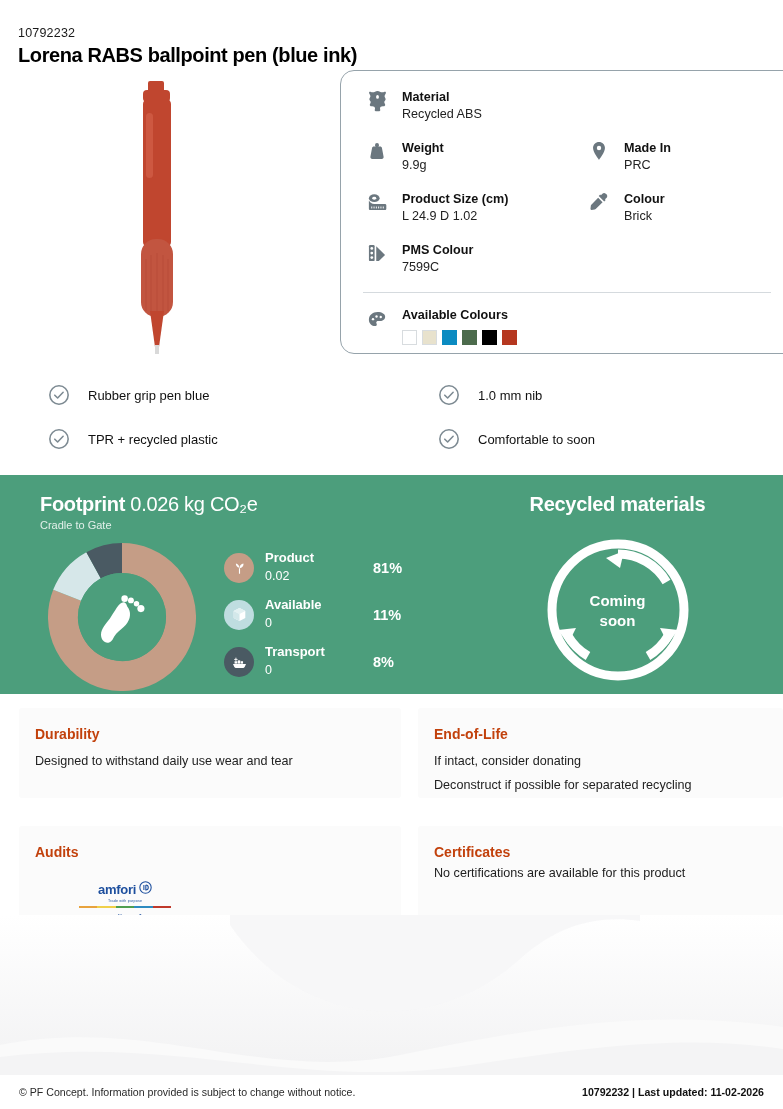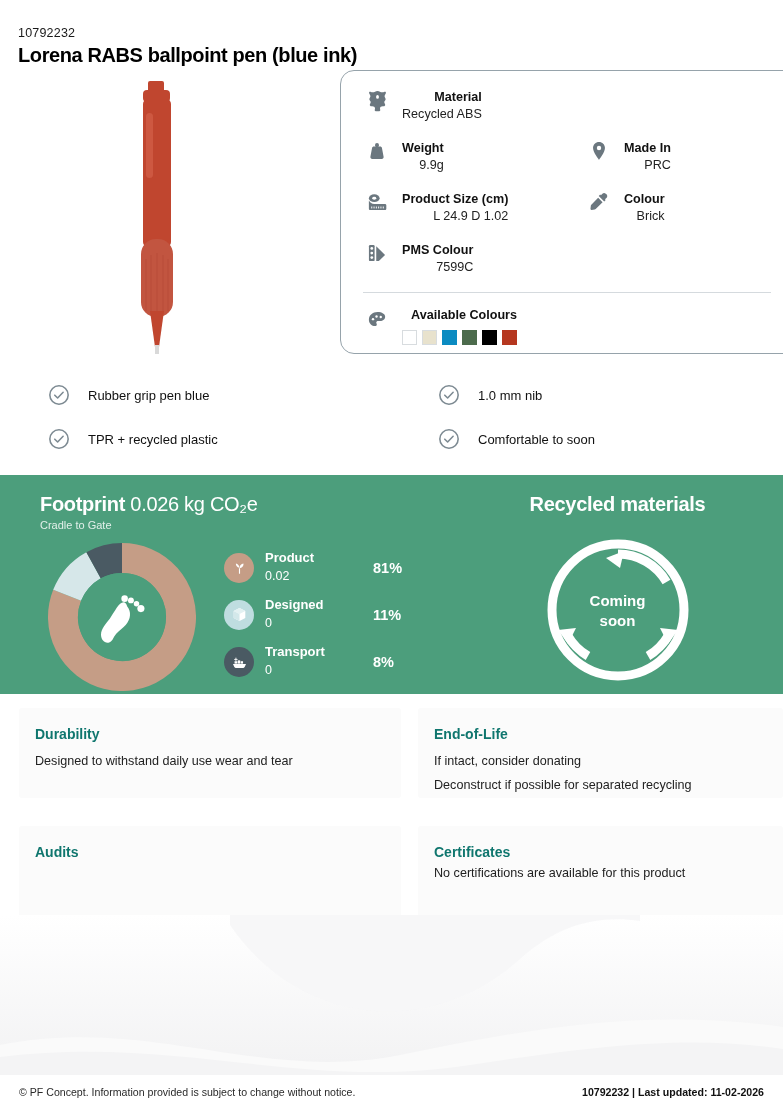--- a/index.html
+++ b/index.html
@@ -10,21 +10,21 @@
     overflow: hidden;
   }
   .page { position: relative; width: 783px; height: 1109px; background:#fff; }
 
   
   .header { padding: 26px 0 0 18px; }
   .sku { font-size: 12.5px; color: #1a1a1a; letter-spacing: .2px; }
   .title { font-size: 20px; font-weight: bold; color: #000; letter-spacing: -0.4px; margin-top: 4px; }
 
   
-  .hero { position: relative; height: 310px; text-align: right; }
+  .hero { position: relative; height: 310px; }
   .pen-wrap { position: absolute; left: 110px; top: 6px; width: 100px; height: 290px; }
 
   .spec-panel {
     position: absolute; left: 340px; top: 3px;
     width: 460px; height: 284px;
     border: 1.5px solid #96a3ab;
     border-radius: 14px;
     background: #fff;
     padding: 14px 0 0 22px;
   }
@@ -74,21 +74,21 @@
   .rc-ring { margin: 20px auto 0; width: 148px; height: 148px; position: relative; }
   .rc-label { position: absolute; left: 0; right: 0; top: 50%; transform: translateY(-50%);
               font-size: 15px; font-weight: bold; line-height: 1.3; }
 
   
   .cards { position: relative; }
   .card-row { display: grid; grid-template-columns: 382px 365px; column-gap: 17px; padding: 0 19px; margin-top: 14px; }
   .card { background: #fbfbfb; border-radius: 3px; padding: 18px 16px 16px; }
   .card.r1 { height: 90px; }
   .card.r2 { height: 126px; }
-  .card-title { font-size: 14px; font-weight: bold; color: #0f766e; }
+  .card-title { font-size: 14px; font-weight: bold; color: #c2410c; }
   .card-line { font-size: 12.6px; color: #222; margin-top: 12px; }
   .card-line.tight { margin-top: 10px; }
 
   
   .amfori { margin: 20px 0 0 44px; width: 92px; }
   .amf-top { display: flex; align-items: center; justify-content: center; gap: 3px; }
   .amf-word { font-size: 13px; font-weight: bold; color: #1d4f9e; letter-spacing: -0.3px; }
   .amf-tag { font-size: 3.6px; color: #1d4f9e; text-align: center; margin-top: 1px; letter-spacing: .2px; }
   .amf-rule { display: flex; height: 2px; margin-top: 3px; }
   .amf-rule i { flex: 1; }
@@ -340,21 +340,21 @@
 
           <div class="leg-row">
             <span class="leg-ico" style="background:#bfdde0;">
               <svg viewBox="0 0 24 24" width="17" height="17">
                   <path fill="#fff" d="M12 2.8l8.2 4.2v9.9L12 21.2 3.8 16.9V7z"></path>
                   <path fill="#e3f1f2" d="M12 2.8l8.2 4.2L12 11.4 3.8 7z"></path>
                   <path fill="#d3e8ea" d="M12 11.4v9.8L3.8 16.9V7z"></path>
                 </svg>
             </span>
             <span class="leg-txt">
-              <span class="leg-name" style="display:block;">Designed</span>
+              <span class="leg-name" style="display:block;">Available</span>
               <span class="leg-val">0</span>
             </span>
             <span class="leg-pct">11%</span>
           </div>
 
           <div class="leg-row">
             <span class="leg-ico" style="background:#4a5a63;">
               <svg viewBox="0 0 24 24" width="17" height="17">
                   <path fill="#fff" d="M2.8 15.6h18.4l-1.9 4.3c-.3.7-1 1.1-1.8 1.1H6.5c-.8 0-1.5-.4-1.8-1.1z"></path>
                   <rect x="5" y="11.6" width="4" height="3.4" fill="#fff"></rect>
@@ -403,20 +403,43 @@
       <div class="card r1">
         <div class="card-title">End-of-Life</div>
         <div class="card-line">If intact, consider donating</div>
         <div class="card-line tight">Deconstruct if possible for separated recycling</div>
       </div>
     </div>
 
     <div class="card-row" style="margin-top:28px;">
       <div class="card r2">
         <div class="card-title">Audits</div>
+        <div class="amfori">
+          <div class="amf-top">
+            <span class="amf-word">amfori</span>
+            <span>
+              <svg viewBox="0 0 24 24" width="13" height="13">
+                  <circle cx="12" cy="12" r="10.5" fill="none" stroke="#1d4f9e" stroke-width="2"></circle>
+                  <path d="M9 7.5v9M12.6 7.5v9a4.4 4.4 0 000-9" fill="none" stroke="#1d4f9e" stroke-width="2"></path>
+                </svg>
+            </span>
+          </div>
+          <div class="amf-tag">Trade with purpose</div>
+          <div class="amf-rule">
+            <i style="background:#e8a33d"></i>
+              <i style="background:#f0d04a"></i>
+              <i style="background:#4f9e4f"></i>
+              <i style="background:#2e8bc0"></i>
+              <i style="background:#c0392b"></i>
+          </div>
+          <div class="amf-sub">
+            <span style="display:block;">Supplier of an</span>
+            <span style="display:block;">amfori member</span>
+          </div>
+        </div>
       </div>
       <div class="card r2">
         <div class="card-title">Certificates</div>
         <div class="card-line" style="margin-top:6px;">No certifications are available for this product</div>
       </div>
     </div>
   </div>
 
   <svg class="wave" viewBox="0 0 783 160" preserveAspectRatio="none">
     <defs>

